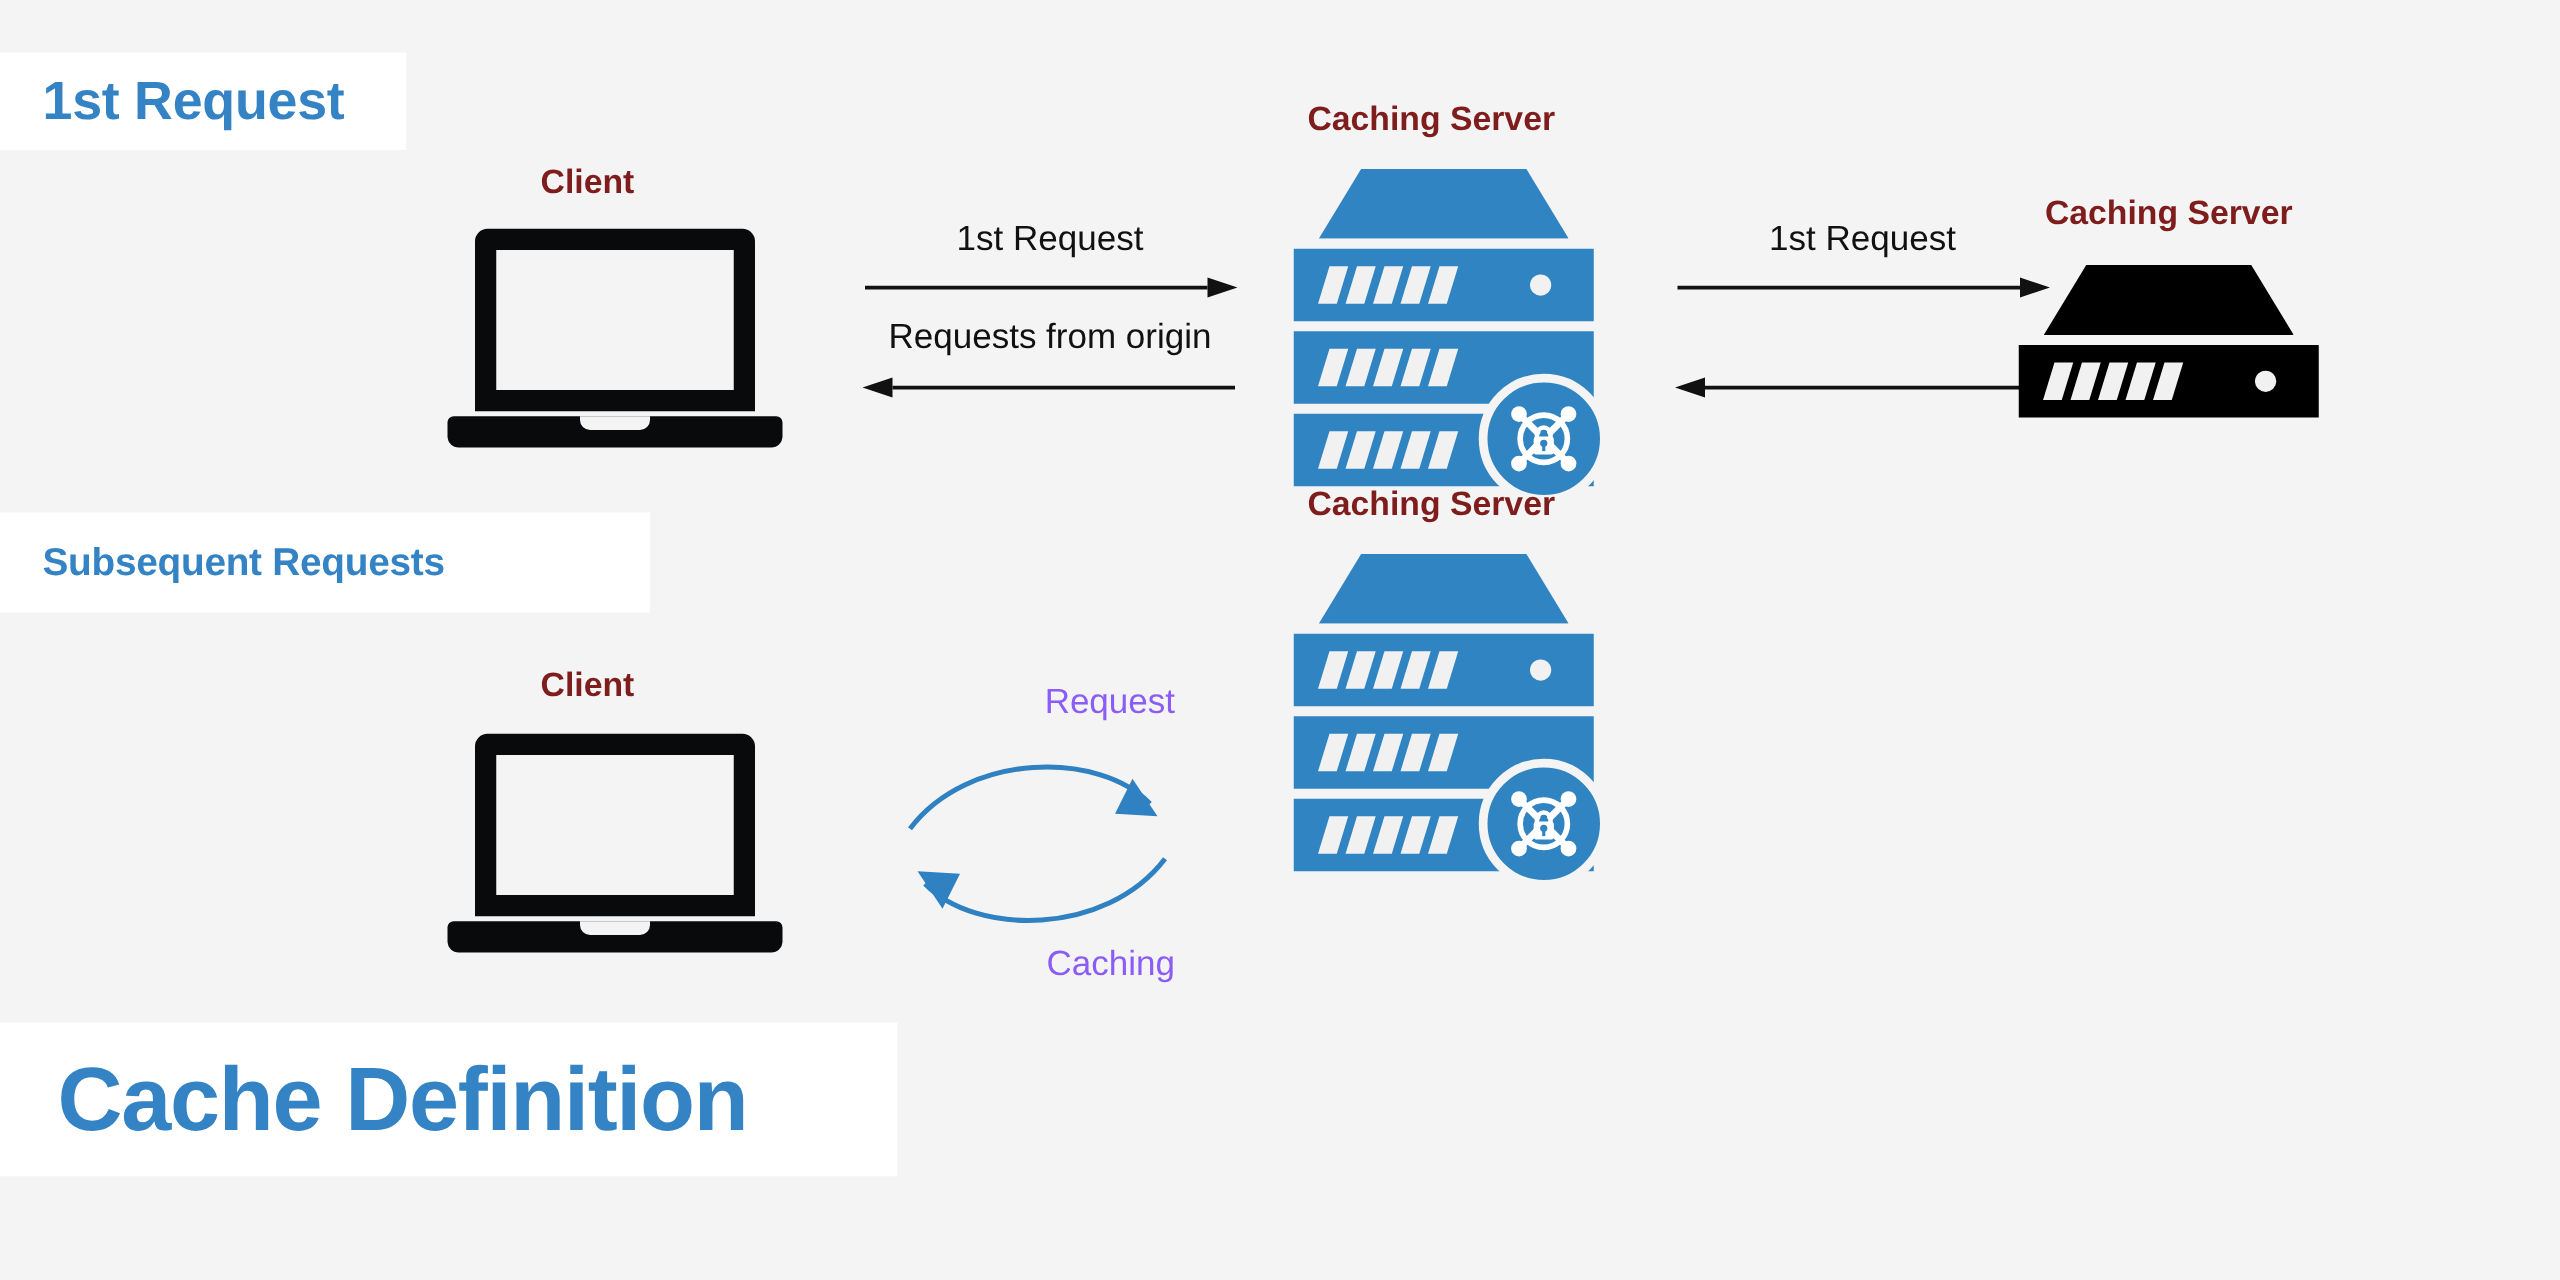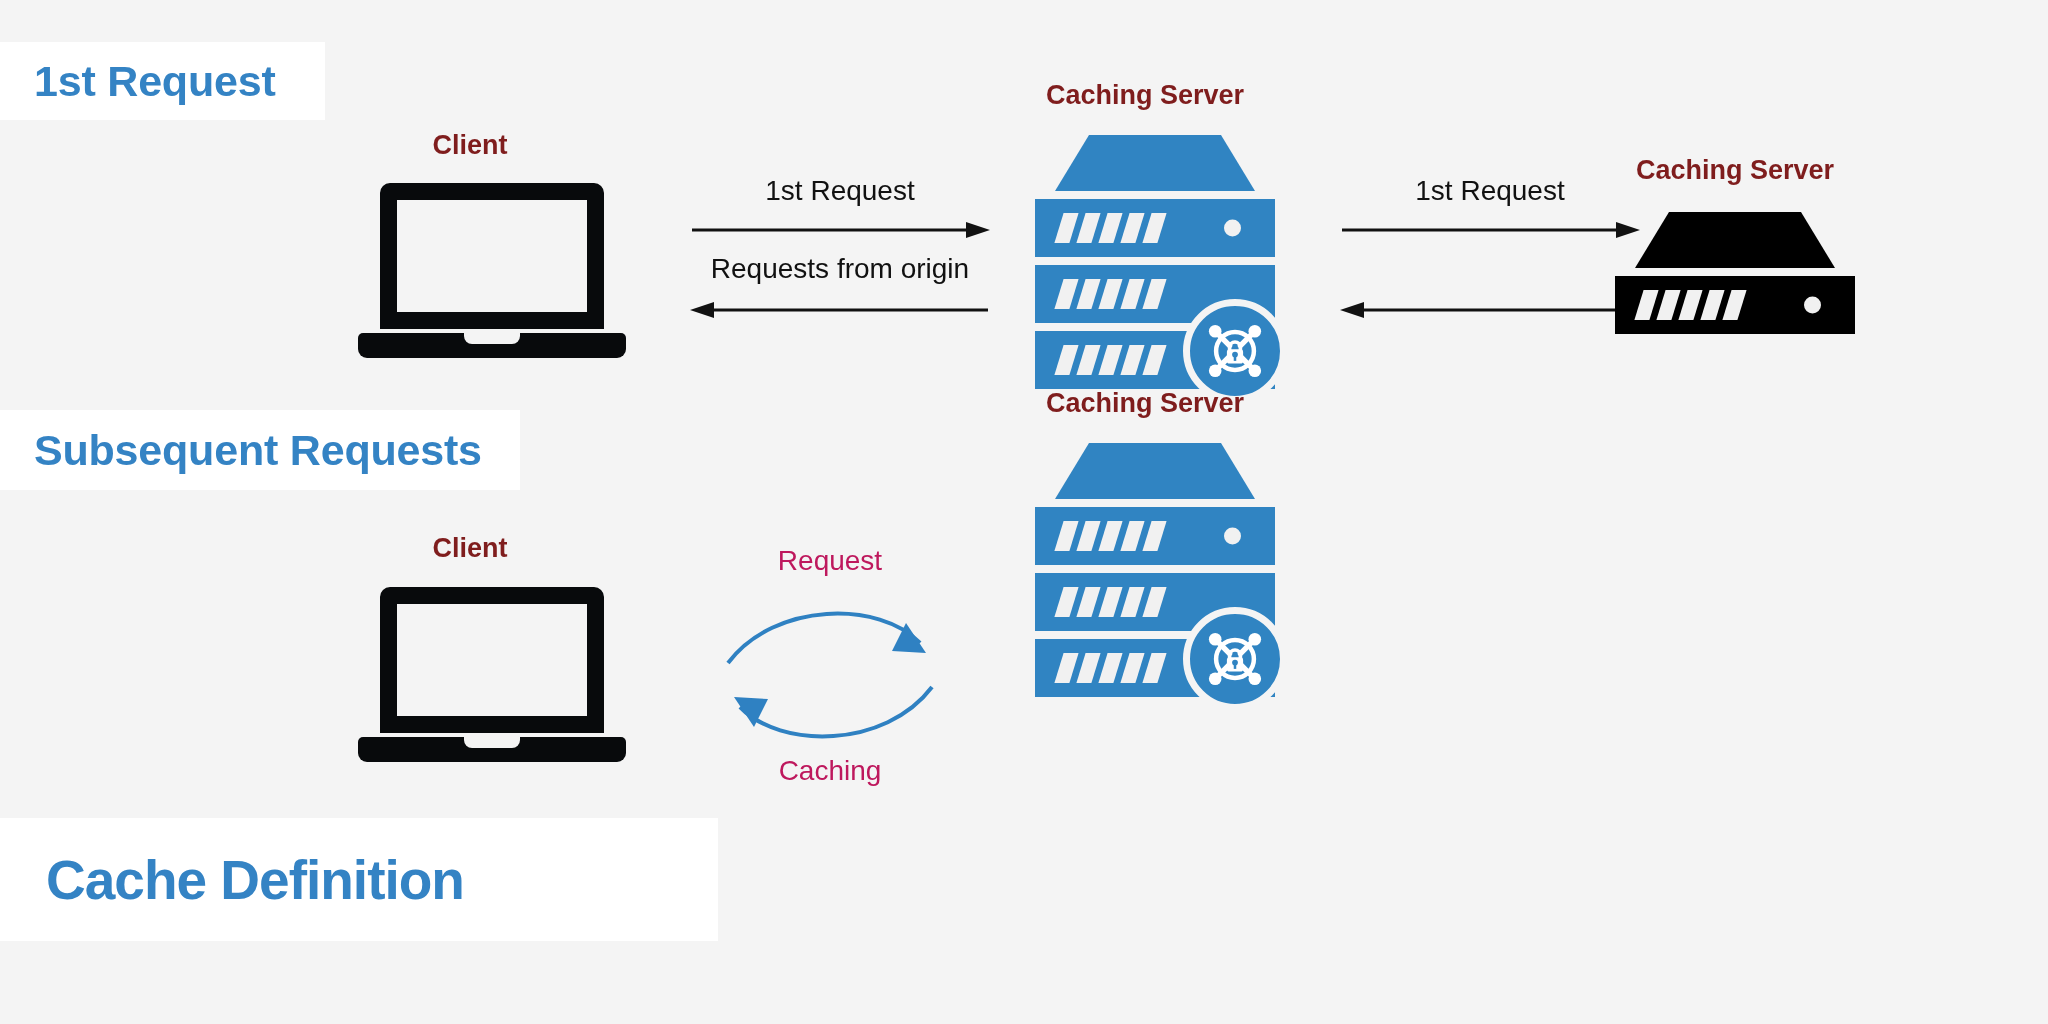--- a/index.html
+++ b/index.html
@@ -46,30 +46,30 @@
   }
   #banner-first span { font-size: 43px; }
 
   #banner-subsequent {
     left: 0;
     top: 410px;
     width: 520px;
     height: 80px;
     padding-left: 34px;
   }
-  #banner-subsequent span { font-size: 43px; }
+  #banner-subsequent span { font-size: 31px; }
 
   #banner-cache {
     left: 0;
     top: 818px;
     width: 718px;
     height: 123px;
     padding-left: 46px;
   }
-  #banner-cache span { font-size: 55px; letter-spacing: -1px; }
+  #banner-cache span { font-size: 72px; letter-spacing: -1px; }
 
   
   .node-label {
     position: absolute;
     color: #7f1d1d;
     font-weight: bold;
     font-size: 27px;
     white-space: nowrap;
     text-align: center;
   }
@@ -189,22 +189,22 @@
   }
   .arrow-line { position: absolute; }
   .arrow-line svg { display: block; }
 
   
   #curved-flow { position: absolute; left: 720px; top: 545px; width: 220px; height: 260px; }
   #curved-flow svg { position: absolute; left: 0; top: 40px; }
   .curve-label {
     position: absolute;
     width: 100%;
-    text-align: center;
-    color: #be185d;
+    text-align: right;
+    color: #8b5cf6;
     font-size: 28px;
     white-space: nowrap;
   }
 </style>
 </head>
 <body>
 
 <div class="stage">
 
   <div class="banner" id="banner-first">

